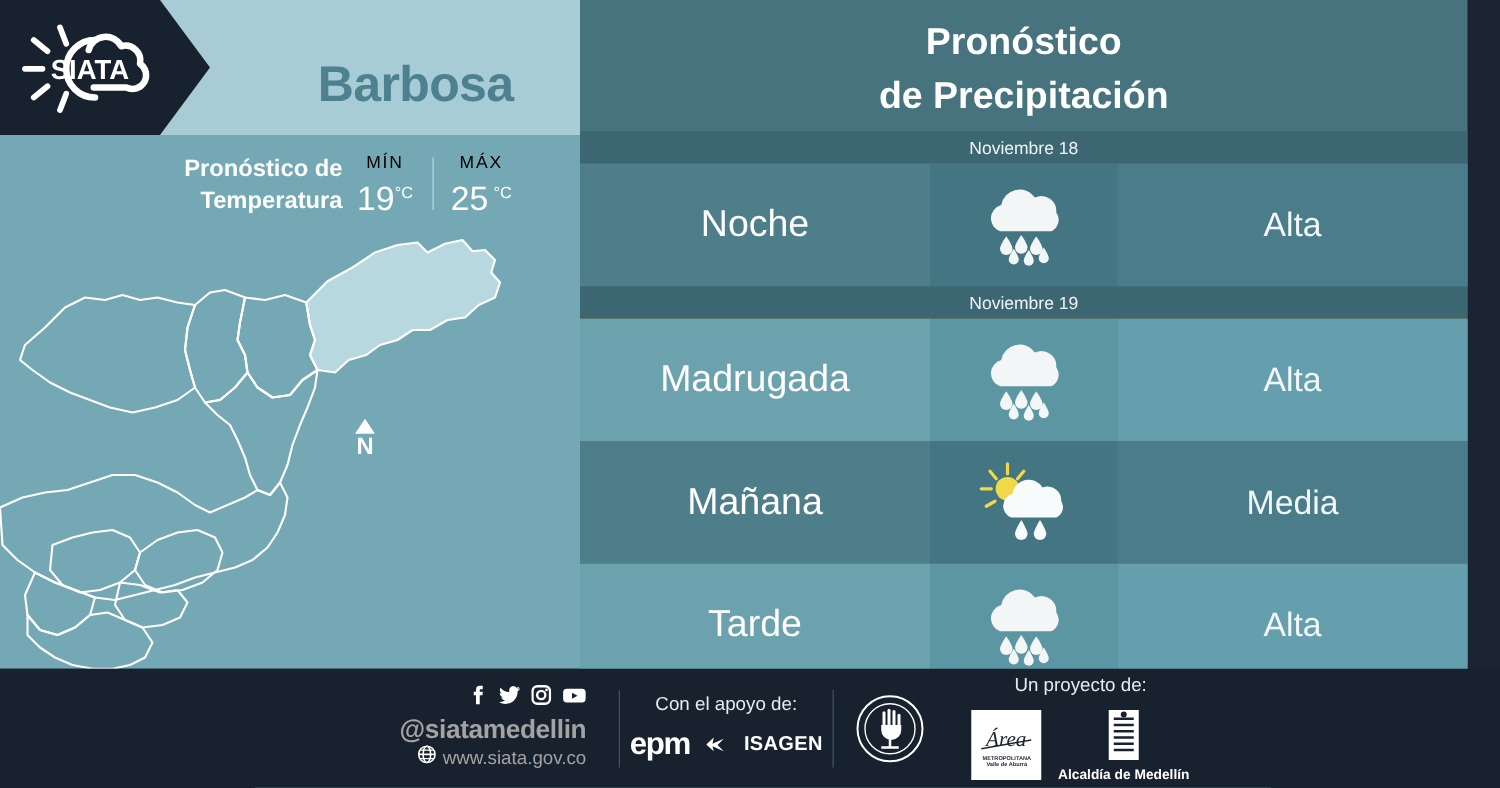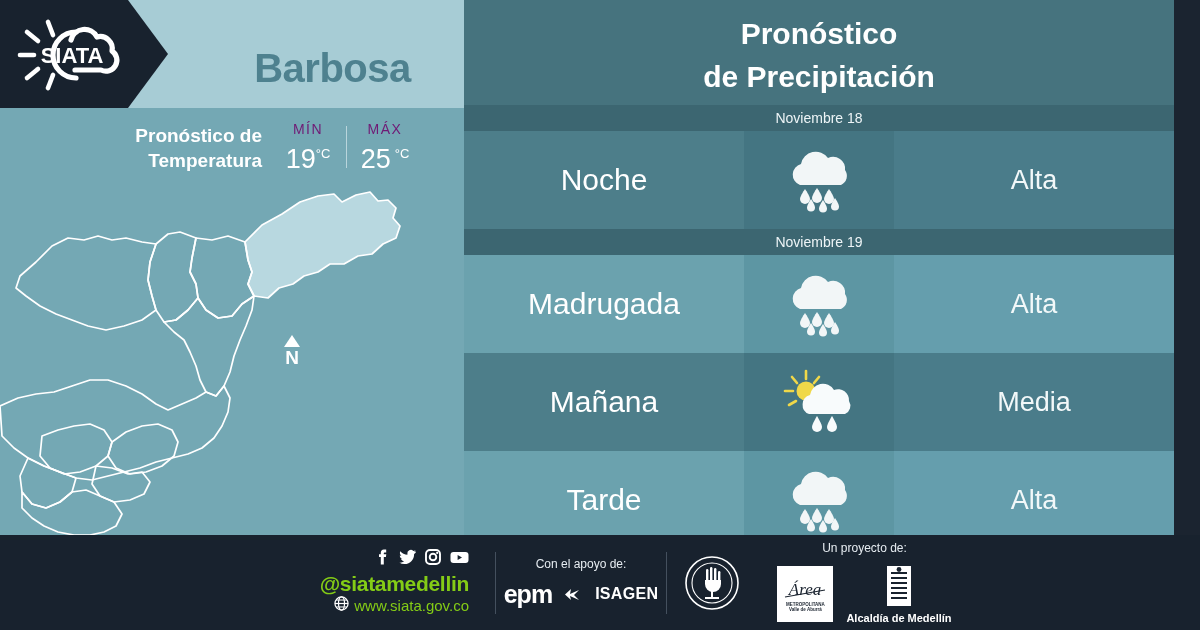--- a/index.html
+++ b/index.html
@@ -32,27 +32,27 @@
     background:#18222e;
     clip-path:polygon(0 0, 128px 0, 168px 54px, 128px 108px, 0 108px);
   }
   .logo-mark { position:absolute; left:14px; top:16px; }
 
   
   .temp-header {
     position:absolute; left:0; top:108px; width:490px; height:78px;
   }
   .temp-title {
-    position:absolute; left:72px; top:15px; width:190px;
+    position:absolute; left:84px; top:15px; width:190px;
     text-align:right; color:#ffffff; font-weight:bold;
     font-size:19px; line-height:25px;
   }
   .temp-vals { position:absolute; left:278px; top:12px; display:flex; align-items:flex-start; }
   .tv { width:60px; text-align:center; }
-  .tv .lbl { font-size:14px; color:#701a75; letter-spacing:1.5px; line-height:18px; }
+  .tv .lbl { font-size:14px; color:#000000; letter-spacing:1.5px; line-height:18px; }
   .tv .val { font-size:27px; color:#ffffff; line-height:32px; white-space:nowrap; }
   .tv .val .deg { font-size:13px; vertical-align:super; }
   .tv-sep { width:1px; height:42px; background:#b9d5dc; margin:6px 8px 0 8px; }
   .tv.max .val .deg { margin-left:4px; }
 
   
   .map-wrap { position:absolute; left:0; top:180px; width:490px; height:355px; }
   .map-wrap svg { display:block; }
   .north { position:absolute; left:275px; top:155px; width:34px; text-align:center; color:#fff; }
   .north .n-arrow { display:block; width:0; height:0; margin:0 auto 1px;
@@ -90,27 +90,27 @@
   .fc-row.dark  .col-prob   { background:#4a7c8a; }
   .period-txt { font-size:30px; color:#ffffff; }
   .prob-txt   { font-size:27px; color:#f2f8f9; }
 
   
   .footer {
     position:absolute; left:0; top:535px; width:1200px; height:95px;
     background:#18222e;
     display:flex; align-items:center;
   }
-  .f-social { width:495px; padding-right:26px; text-align:right; color:#84cc16; }
+  .f-social { width:495px; padding-right:26px; text-align:right; color:#a3a3a3; }
   .f-icons { display:flex; justify-content:flex-end; gap:9px; margin-bottom:3px; }
   .f-handle { font-size:21px; font-weight:bold; line-height:24px; letter-spacing:-0.3px; }
   .f-site { font-size:15px; line-height:20px; display:flex; align-items:center; justify-content:flex-end; gap:5px; }
   .f-div { width:1px; height:62px; background:#44505e; }
   .f-block { display:flex; flex-direction:column; align-items:center; justify-content:center; height:95px; }
-  .f-cap { font-size:12px; color:#e6ecf1; margin-bottom:9px; }
+  .f-cap { font-size:15px; color:#e6ecf1; margin-bottom:9px; }
   .f-logos { display:flex; align-items:center; gap:13px;justify-content:flex-end; }
   .f-apoyo { width:170px; }
   .f-shield { width:90px; }
   .f-proj { width:215px; }
   .epm-txt { font-size:25px; color:#fff; font-weight:bold; letter-spacing:-1px; }
   .isagen-txt { font-size:16px; color:#fff; font-weight:bold; letter-spacing:0.3px; }
   .alc-txt { font-size:11px; color:#fff; font-weight:bold; margin-top:4px; }
   .amva-box { background:#fff; width:56px; height:56px; display:flex; flex-direction:column;
      align-items:center; justify-content:center; }
   .amva-sub { font-size:4.5px; color:#1b2430; font-weight:bold; line-height:5px; text-align:center; }

